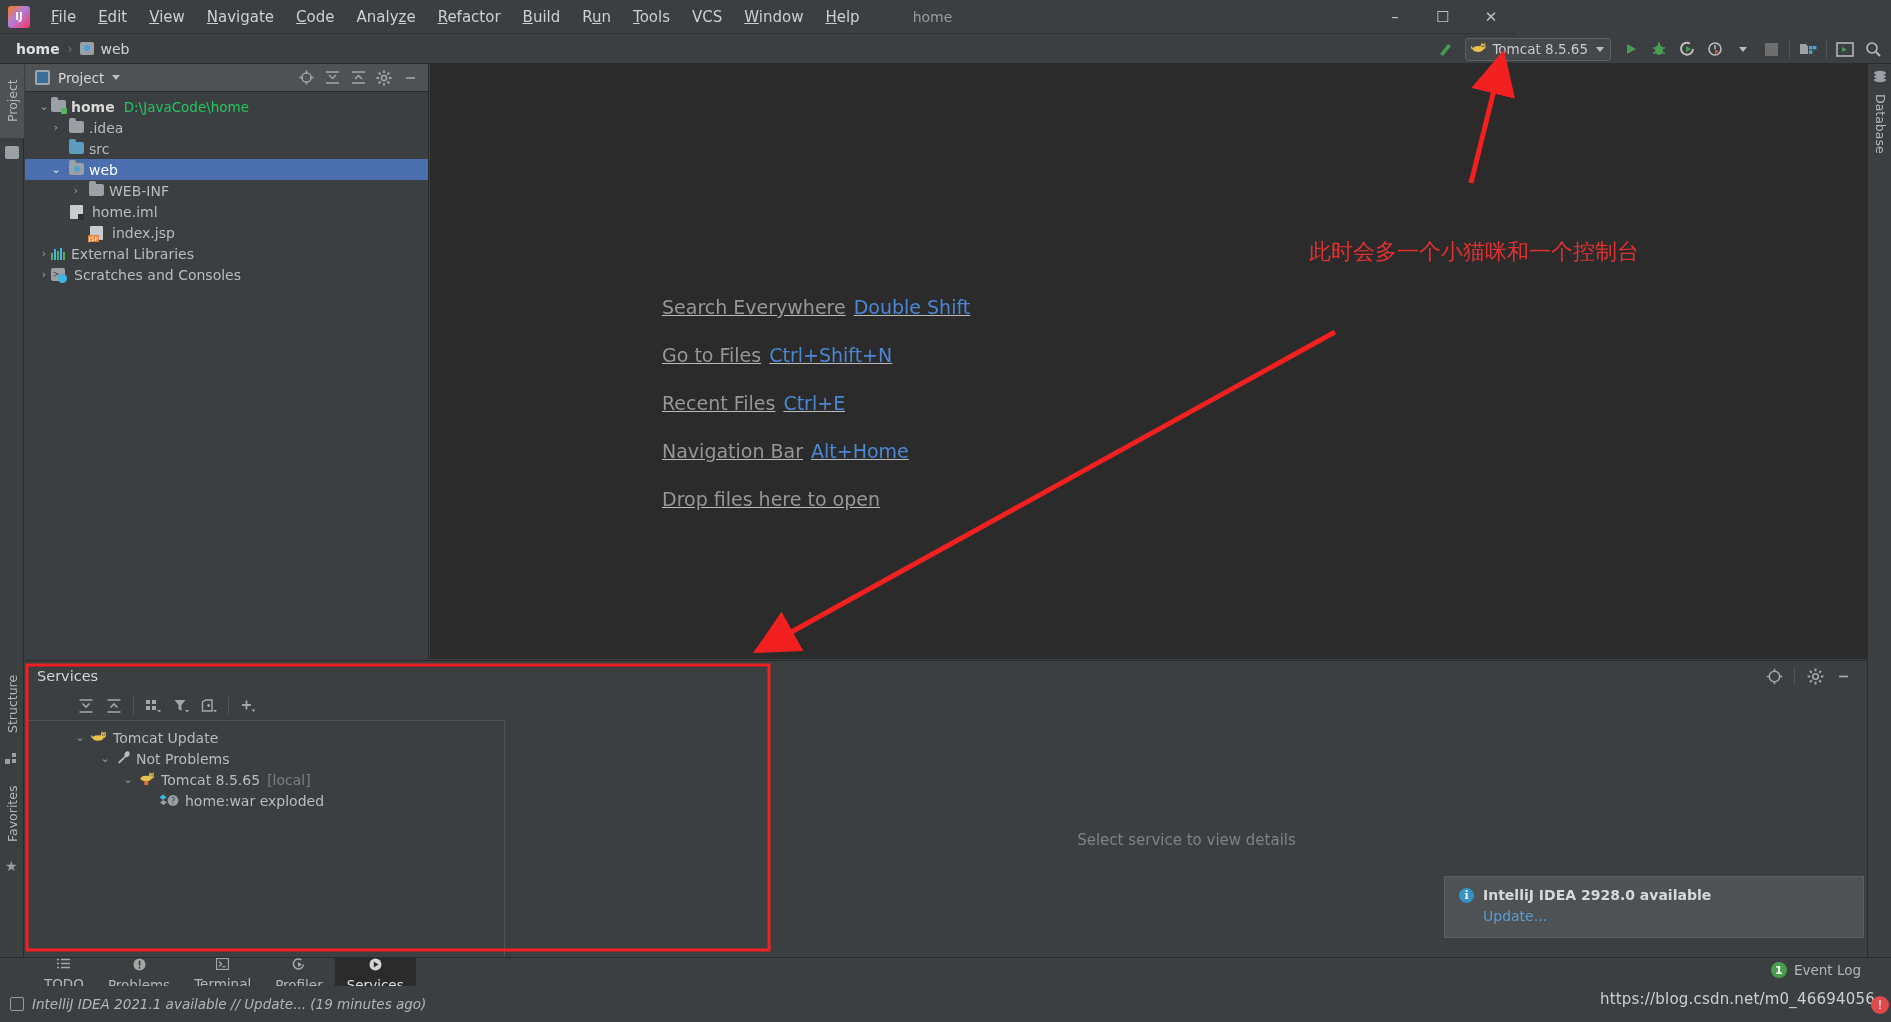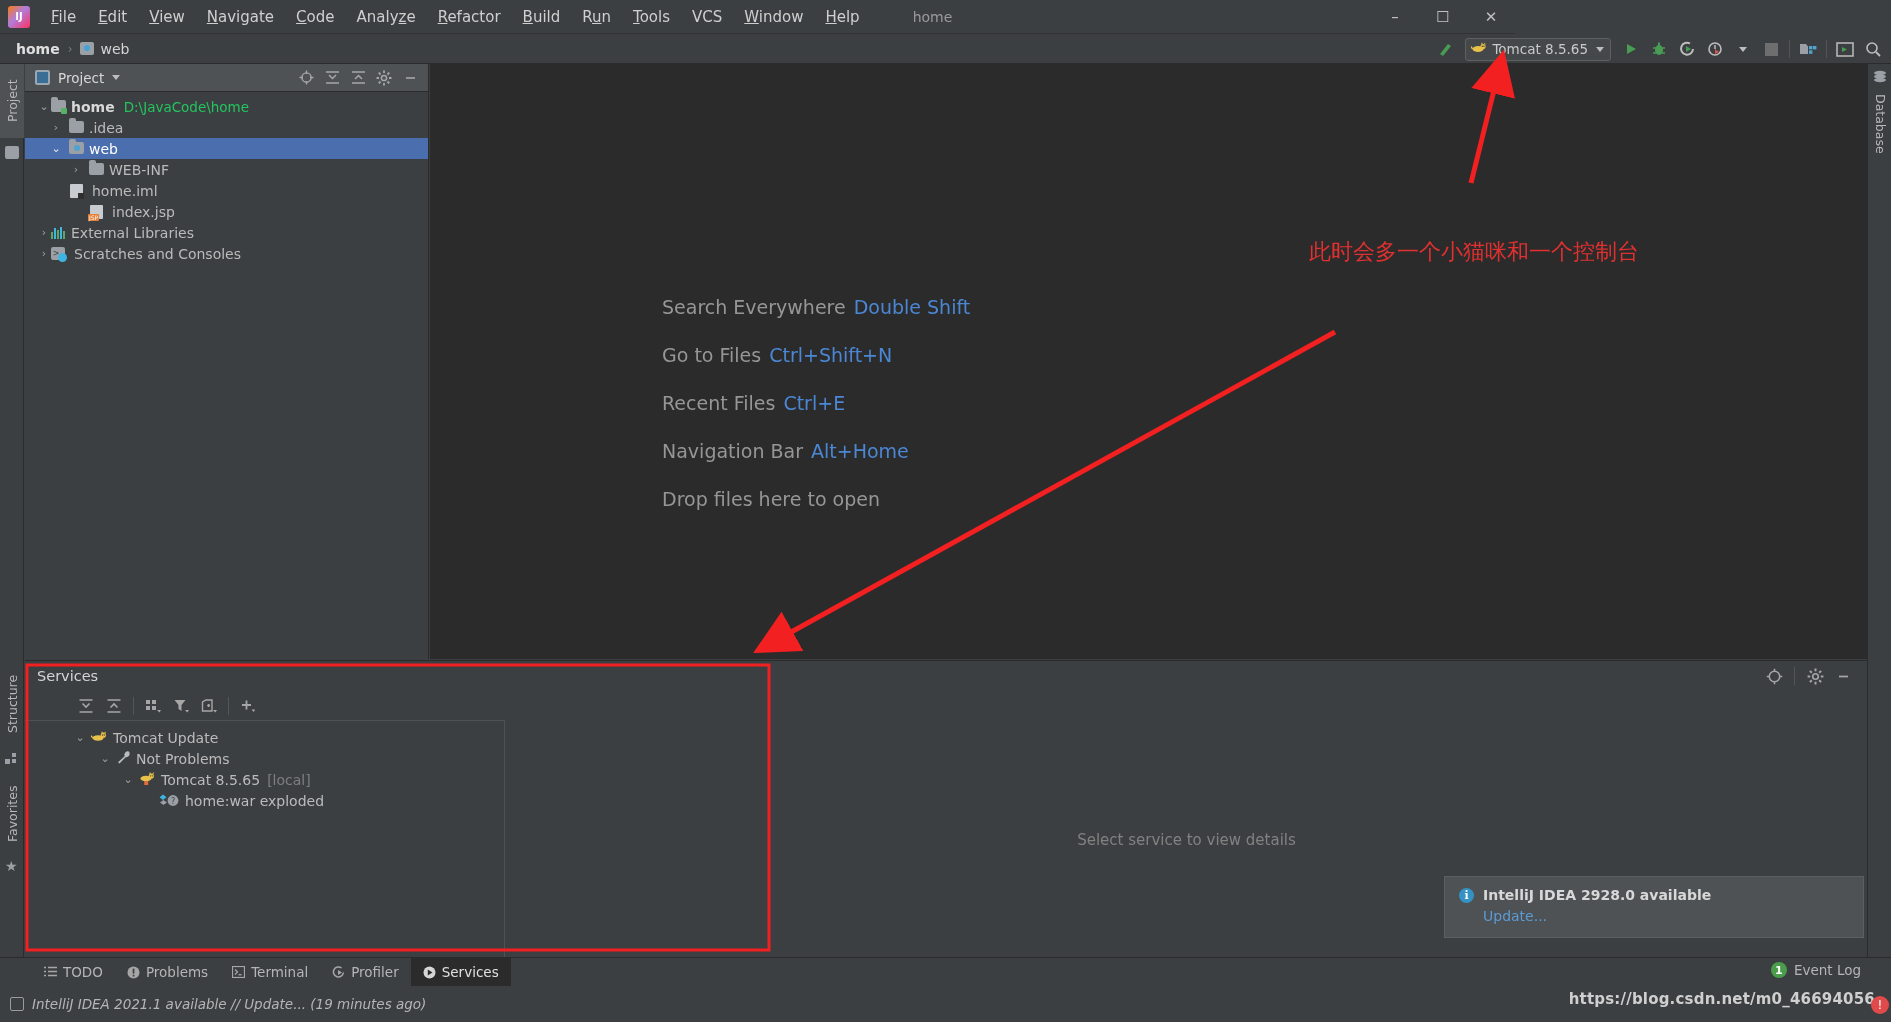--- a/index.html
+++ b/index.html
@@ -195,21 +195,21 @@
     background:#3eb5e0; border-radius:50%;
   }
 
   
   .editor {
     position: absolute; left: 430px; top: 64px; width: 1437px; height: 595px;
     background: #2b2b2b;
   }
   .hints {
     position: absolute; left: 232px; top: 232px;
-    display: flex; flex-direction: column; gap: 26px;
+    display: flex; flex-direction: column; gap: 26px; text-decoration: underline;
   }
   .hint-row { font-size: 19px; color: #969696; white-space: nowrap; }
   .hint-key { color: #4b87d4; margin-left: 8px; }
 
   
   .annot-text {
     position: absolute; left: 1309px; top: 237px;
     font-size: 22px; color: #e03030; white-space: nowrap;
     font-family: "DejaVu Sans", sans-serif;
   }
@@ -272,21 +272,21 @@
   }
 
   
   .bottombar {
     position: absolute; left: 0; top: 957px; width: 1891px; height: 29px;
     background: #3c3f41; border-top: 1px solid #2b2b2b;
     display: flex; align-items: center;
   }
   .btab {
     display: flex; align-items: center; height: 29px; padding: 0 12px;
-    font-size: 13.5px; color: #b5b5b5; gap: 6px;
+    font-size: 13.5px; color: #b5b5b5; gap: 6px; flex-direction: column;
   }
   .btab.active { background: #2b2b2b; color: #e0e0e0; }
   .btab-ico { display: flex; align-items: center; color: #a6a6a6; }
 
   
   .statusbar {
     position: absolute; left: 0; top: 986px; width: 1891px; height: 36px;
     background: #3c3f41; display: flex; align-items: flex-start;
   }
   .status-left {
@@ -300,21 +300,21 @@
     position: absolute; right: 30px; top: -24px; display: flex;
     align-items: center; gap: 7px; font-size: 13.5px; color: #b5b5b5;
   }
   .ev-badge {
     width: 16px; height: 16px; border-radius: 50%; background: #4a9d4a;
     color: #fff; font-size: 11px; display: flex; align-items: center;
     justify-content: center; font-weight: bold;
   }
   .watermark {
     position: absolute; right: 16px; top: 4px;
-    font-size: 15px; color: #cfcfcf; letter-spacing: 0.2px; font-weight: bold;
+    font-size: 15px; color: #cfcfcf; letter-spacing: 0.2px;
   }
   .wm-dot {
     position: absolute; right: 2px; top: 10px; width: 18px; height: 18px;
     border-radius: 50%; background: #e04a4a; color: #fff;
     font-size: 12px; display: flex; align-items: center; justify-content: center;
   }
 </style>
 </head>
 <body>
 
@@ -524,20 +524,27 @@
       </div>
 
       <div class="trow" style="padding-left:24px;">
         <span class="arrow">›</span>
         <span class="ficon" style="margin-left:6px;">
           <span class="fold-gray" style="display:block;position:relative;"></span>
         </span>
         <span class="tlabel">.idea</span>
       </div>
 
+      <div class="trow" style="padding-left:24px;">
+        <span class="arrow"></span>
+        <span class="ficon" style="margin-left:6px;">
+          <span class="fold-blue" style="display:block;position:relative;"></span>
+        </span>
+        <span class="tlabel">src</span>
+      </div>
 
       <div class="trow sel" style="padding-left:24px;">
         <span class="arrow" style="color:#e8e8e8">⌄</span>
         <span class="ficon" style="margin-left:6px;">
           <span class="fold-web" style="display:block;position:relative;"></span>
         </span>
         <span class="tlabel" style="color:#ffffff;">web</span>
       </div>
 
       <div class="trow" style="padding-left:44px;">

